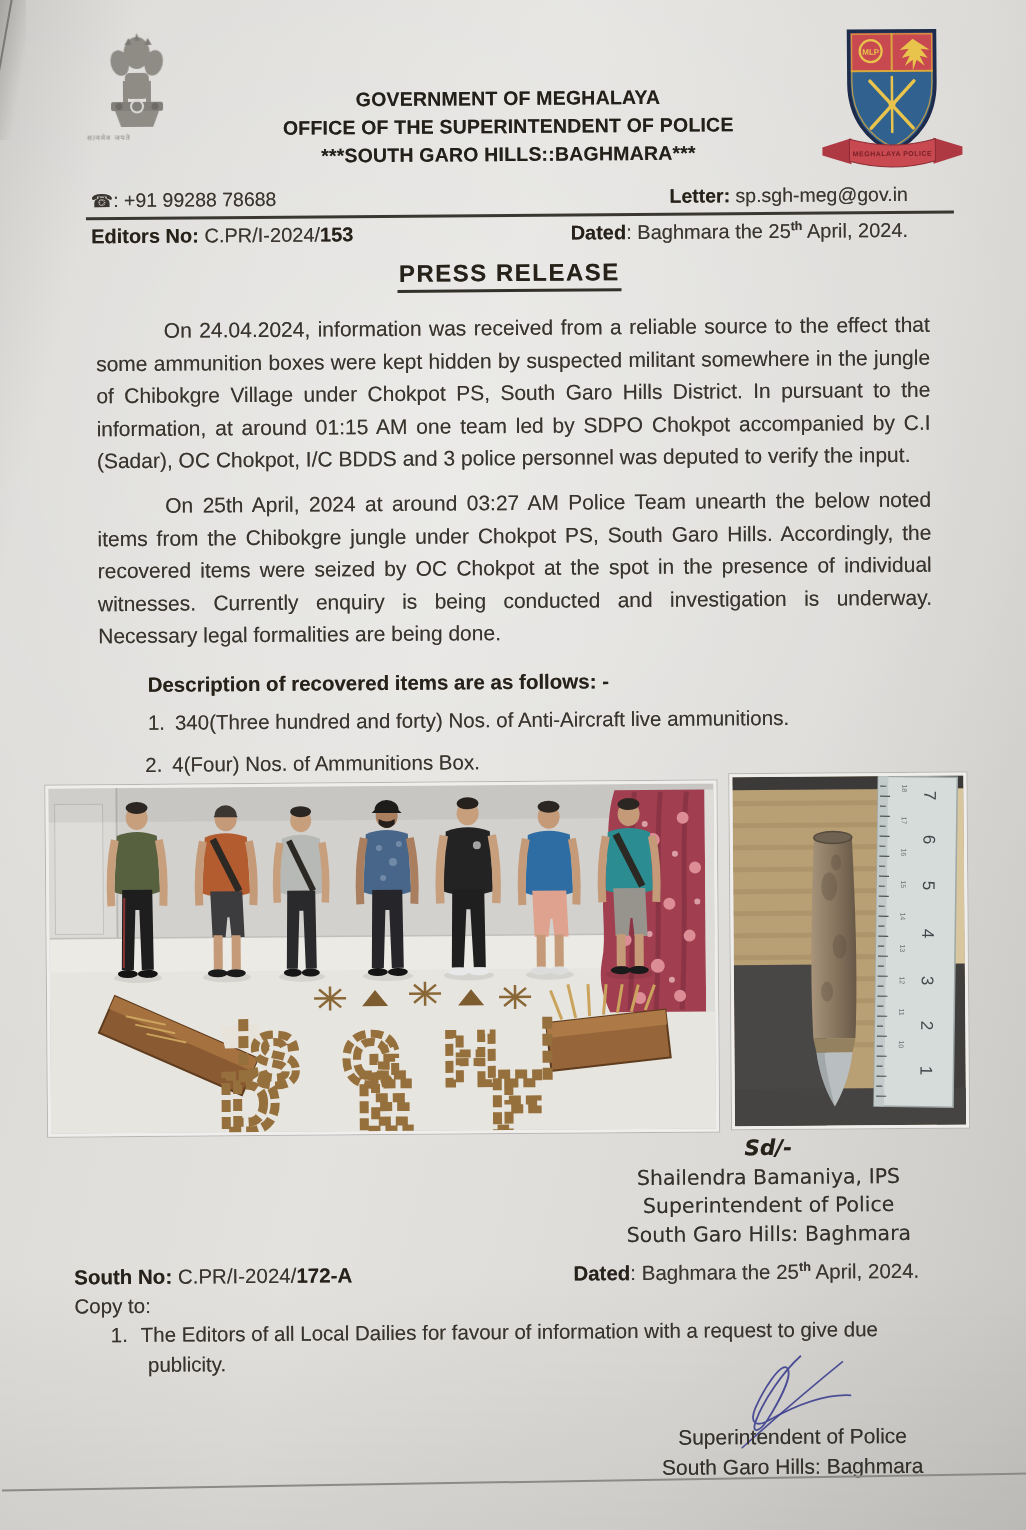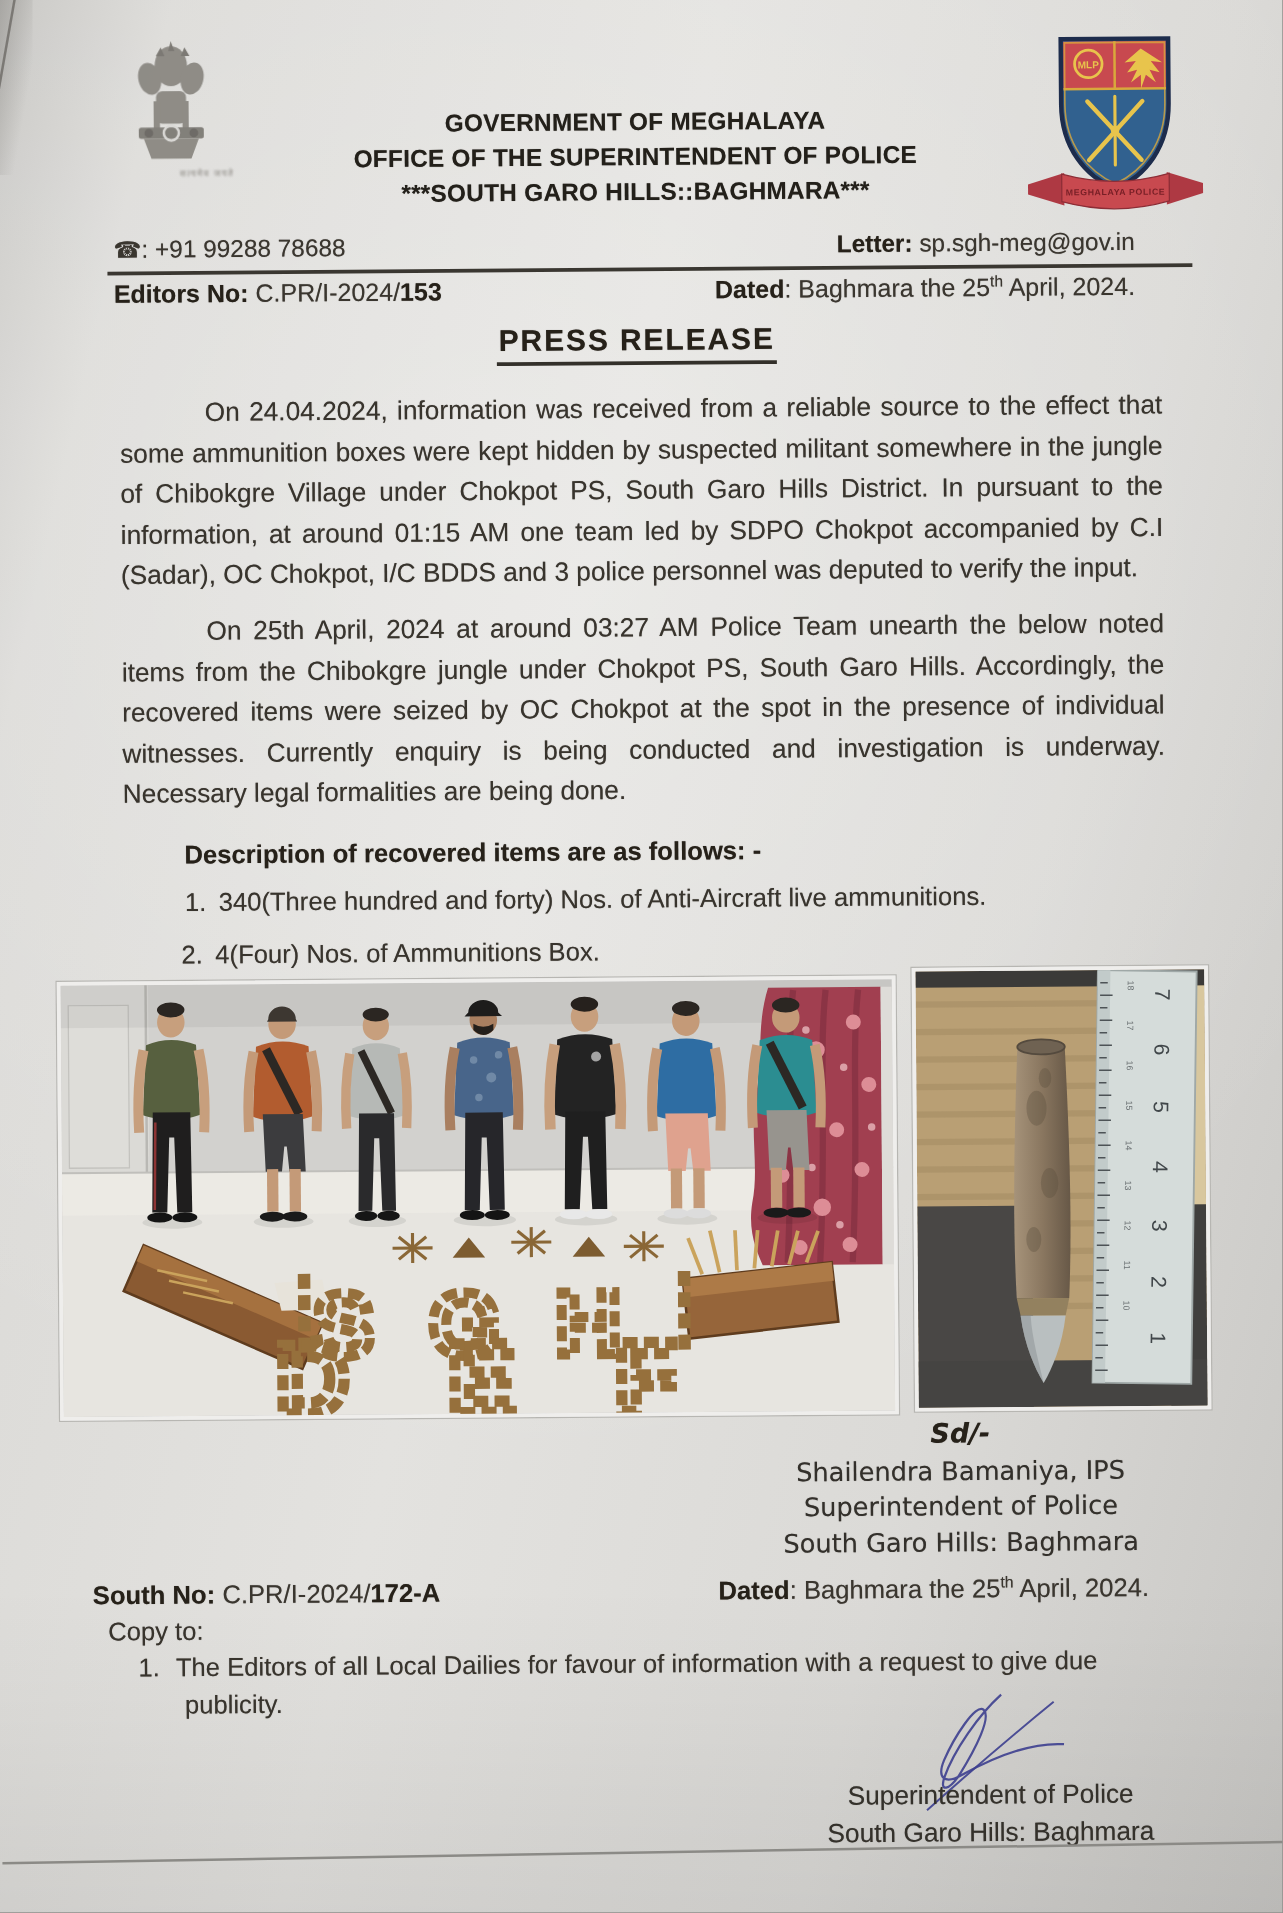--- a/index.html
+++ b/index.html
@@ -13,25 +13,25 @@
   .paper-shade-bottom{position:absolute;left:0;right:0;bottom:0;height:260px;
       background:linear-gradient(to bottom,rgba(0,0,0,0),rgba(0,0,0,0.07));}
   .paper-edge{position:absolute;left:12px;top:-8px;width:2px;height:150px;background:#5c5954;
       transform:rotate(10deg);transform-origin:top left;opacity:.65;}
   .paper-corner{position:absolute;left:0;top:0;width:26px;height:140px;
       background:linear-gradient(100deg,#7e7c78, rgba(126,124,120,0) 70%);opacity:.45;}
   .content{position:absolute;inset:0;transform:rotate(-0.45deg);transform-origin:50% 48%;}
   .content .abs{position:absolute;}
   .scan{text-shadow:0 0 .6px rgba(55,50,45,.55);}
   b,.b{font-weight:700;color:#262119;}
-  sup{font-size:.62em;vertical-align:super;line-height:0;}
+  sup{font-size:.62em;vertical-align:super;line-height:0;font-weight:bold;}
 
   .emblem-left{left:92px;top:26px;width:100px;height:126px;}
   .emblem-left svg{filter:blur(.4px);opacity:.88;}
-  .emblem-caption{margin-top:-4px;text-align:right;font-size:7px;color:#8a8781;
+  .emblem-caption{margin-top:-4px;text-align:left;font-size:7px;color:#8a8781;
       filter:blur(.7px);letter-spacing:1px;font-family:"DejaVu Sans",sans-serif;}
   .header-text{left:213px;top:84px;width:600px;text-align:center;font-weight:700;
       font-size:19.5px;line-height:28px;color:#23201a;letter-spacing:.2px;}
   .emblem-right{left:822px;top:28px;width:150px;height:148px;}
 
   .contact-row{left:95px;top:186px;width:817px;display:flex;justify-content:space-between;
       font-size:19.5px;color:#3a362f;}
   .tel-icon{font-family:"DejaVu Sans",sans-serif;font-size:18px;}
   .rule1{left:90px;top:214px;width:868px;height:3px;background:#3a3731;}
   .ref-row{left:95px;top:222px;width:817px;display:flex;justify-content:space-between;
@@ -55,21 +55,21 @@
   .photo svg{display:block;}
   .photo-left{left:45px;top:782px;width:671px;height:351px;}
   .photo-right{left:729px;top:776px;width:237px;height:355px;}
 
   .sig-block{left:600px;top:1136px;width:330px;text-align:center;
       font-family:"DejaVu Sans",sans-serif;font-size:20.5px;line-height:28.5px;color:#33302b;}
   .sig-block .sd{font-weight:700;font-style:italic;font-size:21.5px;color:#262119;}
 
   .memo-row{left:70px;top:1262px;width:845px;display:flex;justify-content:space-between;
       font-size:20.5px;color:#3a362f;}
-  .copy-to{left:82px;top:1291px;font-size:20.5px;color:#38342d;}
+  .copy-to{left:70px;top:1291px;font-size:20.5px;color:#38342d;}
   .copy-item{left:106px;top:1317px;width:806px;font-size:20.5px;line-height:30px;
       padding-left:37px;text-indent:-37px;color:#38342d;}
   .copy-item .num{display:inline-block;width:30px;text-indent:0;}
 
   .hand-sign{left:688px;top:1350px;width:200px;height:105px;}
   .footer-sig{left:634px;top:1424px;width:306px;text-align:center;
       font-size:21px;line-height:30px;color:#34312b;}
   .fold-line{left:-4px;top:1481px;width:1034px;height:1.5px;background:#8b8a86;
       transform:rotate(-0.5deg);}
 </style>

